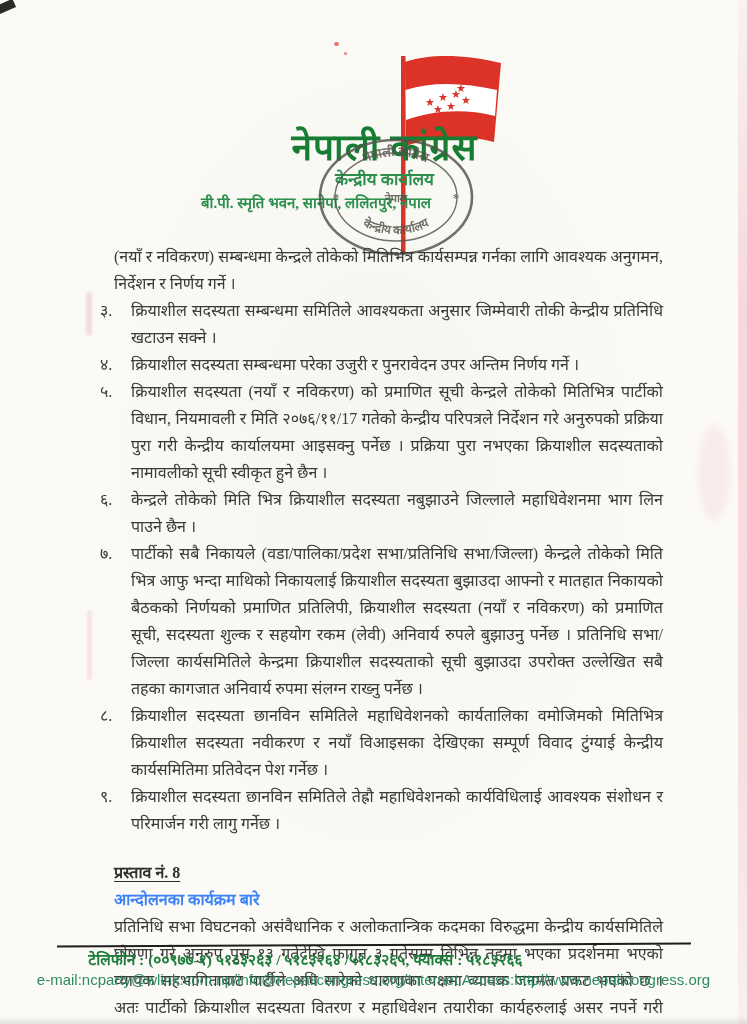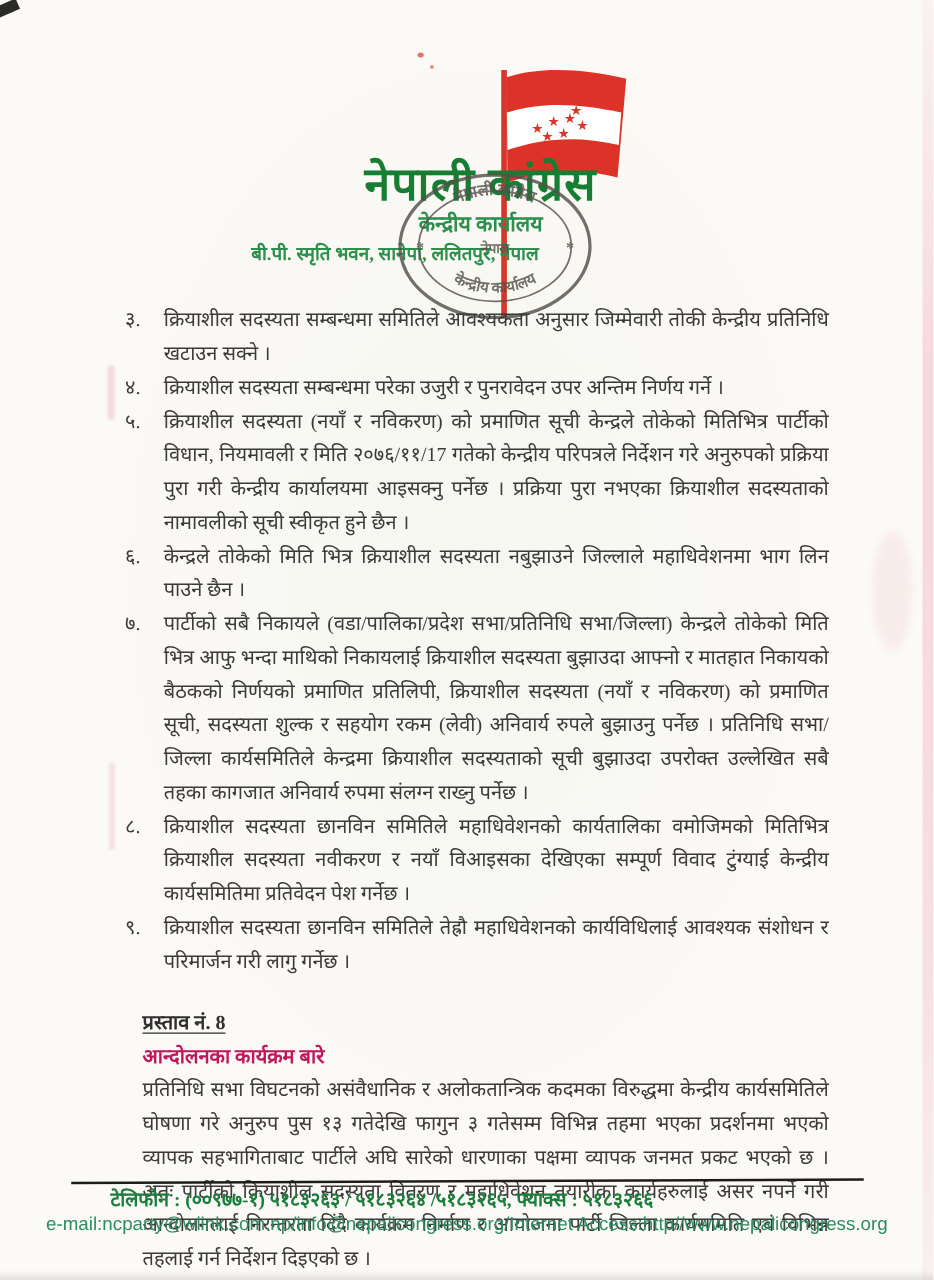--- a/index.html
+++ b/index.html
@@ -36,21 +36,21 @@
   
   .content{position:absolute;left:100px;top:243px;width:563px;font-size:16px;line-height:27px;text-align:justify;}
   .intro{margin:0 0 0 14px;}
   .num-list{margin-top:0;}
   .num-item{display:flex;}
   .num-item .num{width:31px;flex:0 0 31px;}
   .num-item .txt{flex:1;text-align:justify;}
 
   .proposal{margin-top:22px;margin-left:14px;}
   .proposal-title{font-weight:700;color:#2f2f2f;text-decoration:underline;text-underline-offset:3px;}
-  .proposal-subtitle{font-weight:700;color:#be185d;}
+  .proposal-subtitle{font-weight:700;color:#3b82f6;}
   .proposal-para{margin-top:1px;}
 
   
   .footer{position:absolute;left:0;top:938px;width:747px;}
   .footer-rule{position:absolute;left:57px;top:6px;width:634px;height:2px;background:#1d1d1b;transform:rotate(-0.25deg);}
   .footer-phone{position:absolute;left:0;top:10px;width:611px;text-align:center;
     font-size:15.5px;font-weight:700;color:#1e7d3c;}
   .footer-email{position:absolute;left:0;top:33px;width:747px;text-align:center;
     font-family:"Liberation Sans","DejaVu Sans",sans-serif;font-size:15px;color:#2f8a5f;}
 </style>
@@ -112,20 +112,21 @@
         </text>
         <text x="80" y="66" text-anchor="middle" font-size="11" font-weight="bold" fill="#53524a">नेपाल</text>
         <text x="20" y="66" text-anchor="middle" font-size="13" font-weight="bold" fill="#53524a">*</text>
         <text x="140" y="66" text-anchor="middle" font-size="13" font-weight="bold" fill="#53524a">*</text>
       </svg>
     </div>
   </div>
 
   <div class="content">
 
+    <p class="intro">(नयाँ र नविकरण) सम्बन्धमा केन्द्रले तोकेको मितिभित्र कार्यसम्पन्न गर्नका लागि आवश्यक अनुगमन, निर्देशन र निर्णय गर्ने ।</p>
 
     <div class="num-list">
 
         <div class="num-item">
           <span class="num">३.</span>
           <span class="txt">क्रियाशील सदस्यता सम्बन्धमा समितिले आवश्यकता अनुसार जिम्मेवारी तोकी केन्द्रीय प्रतिनिधि खटाउन सक्ने ।</span>
         </div>
 
         <div class="num-item">
           <span class="num">४.</span>

